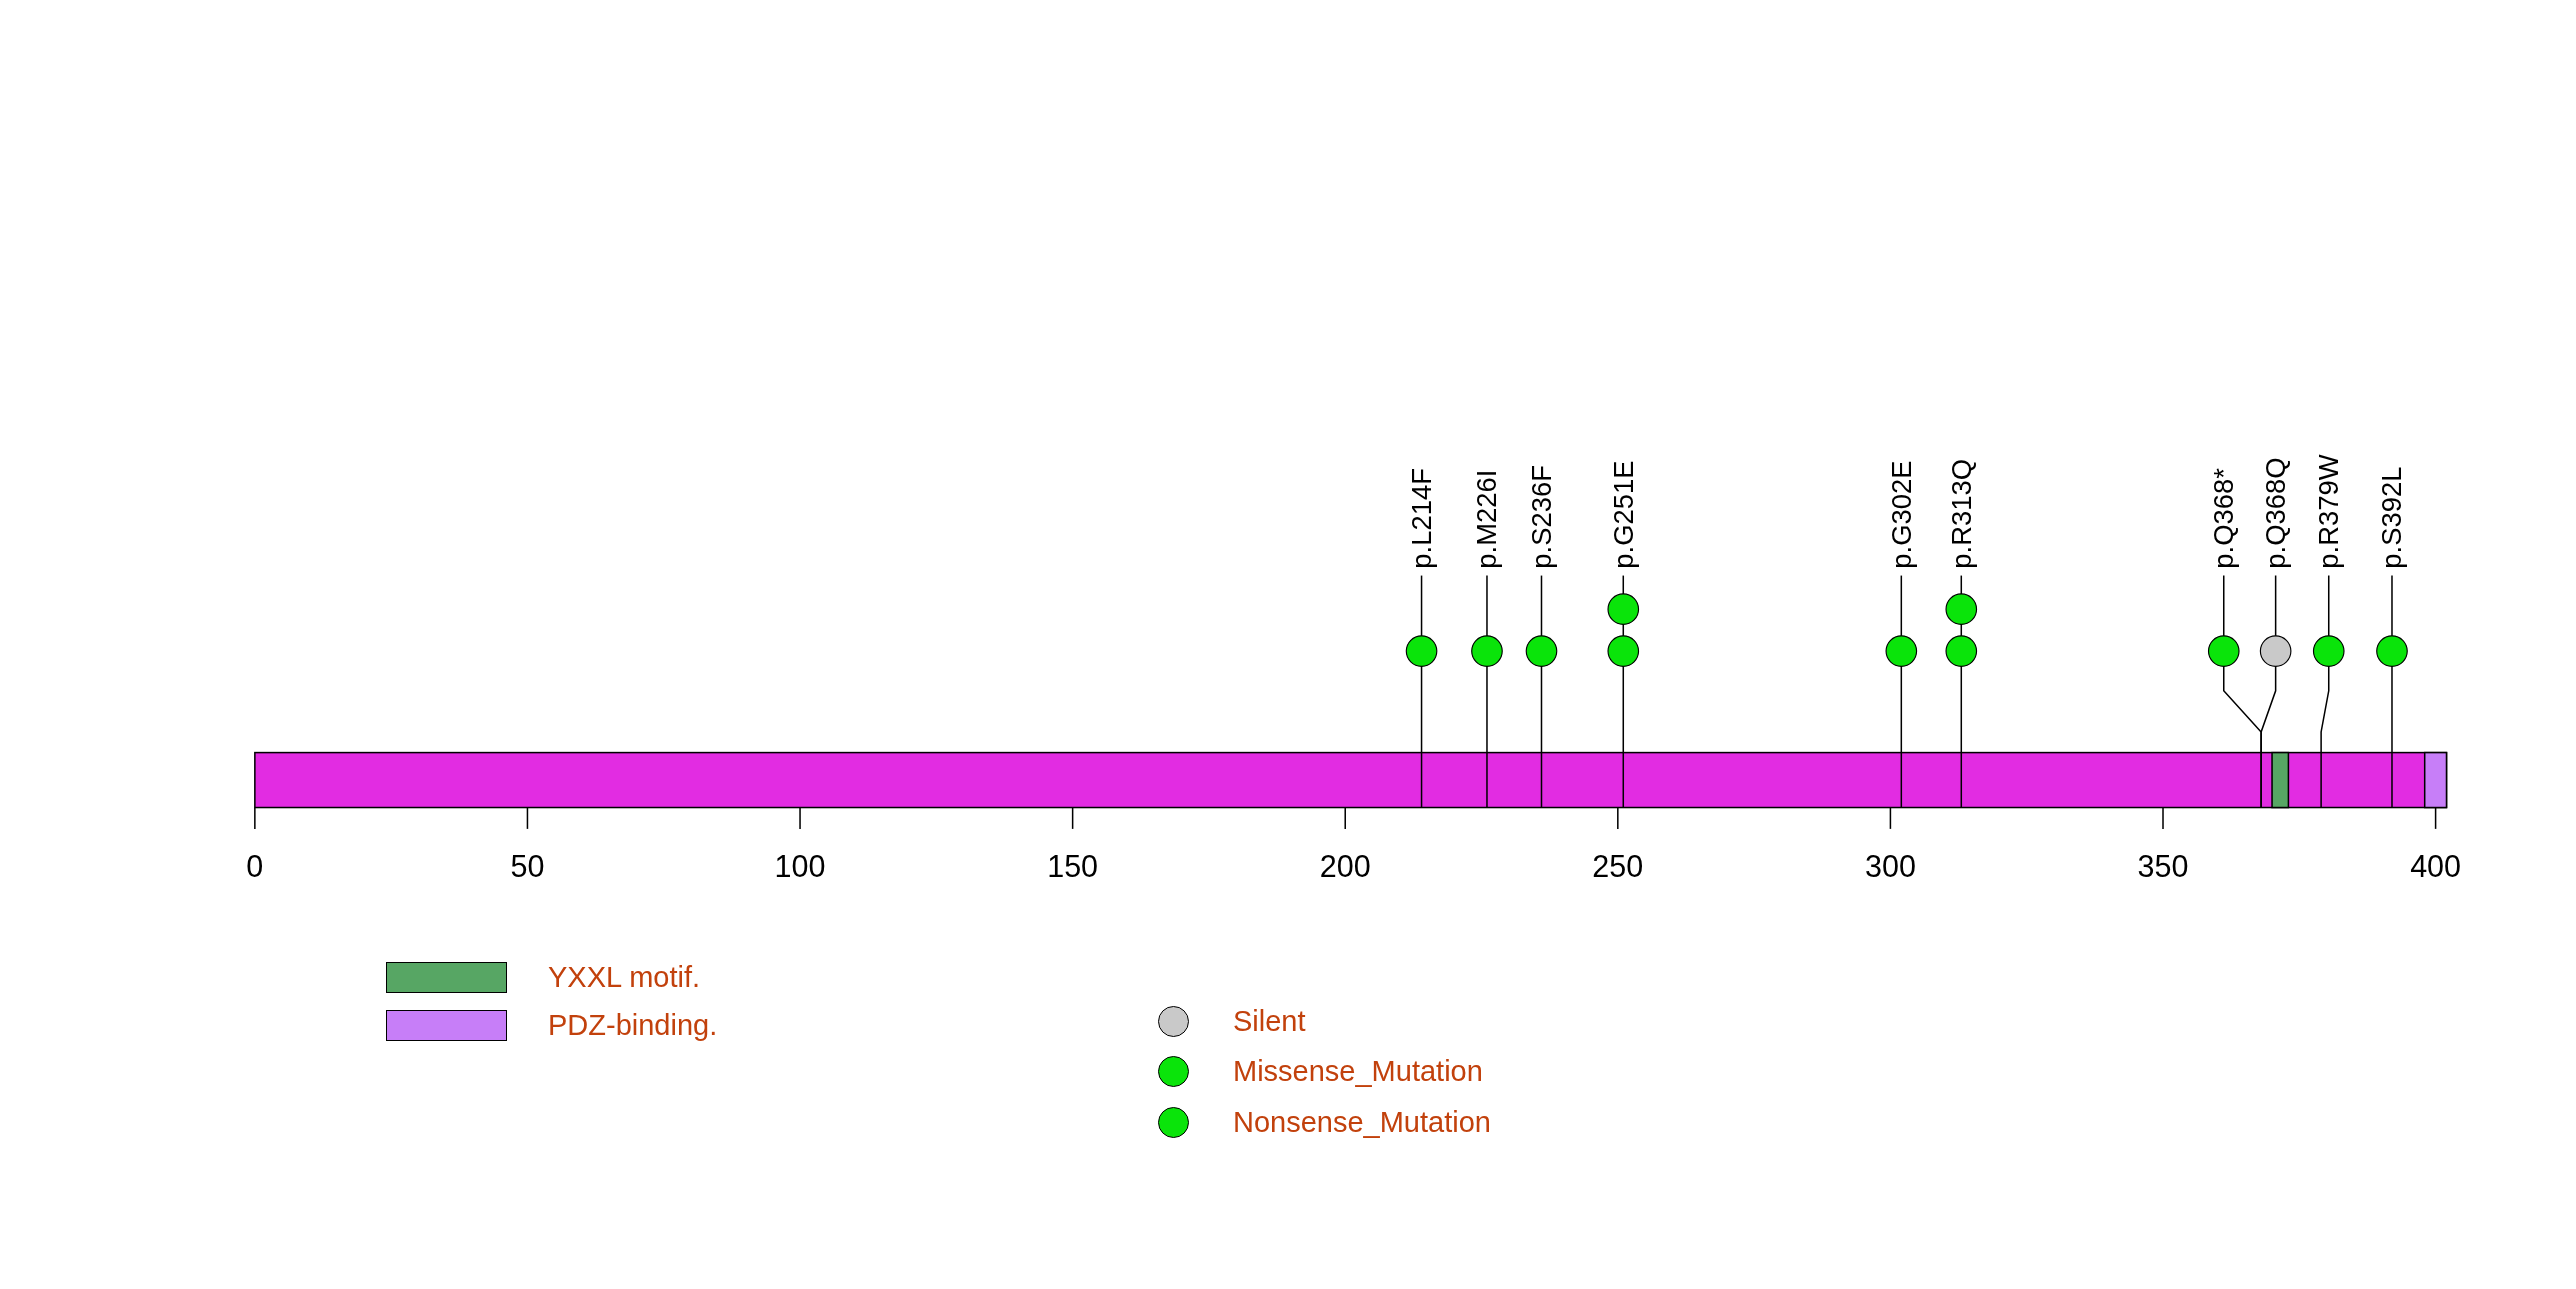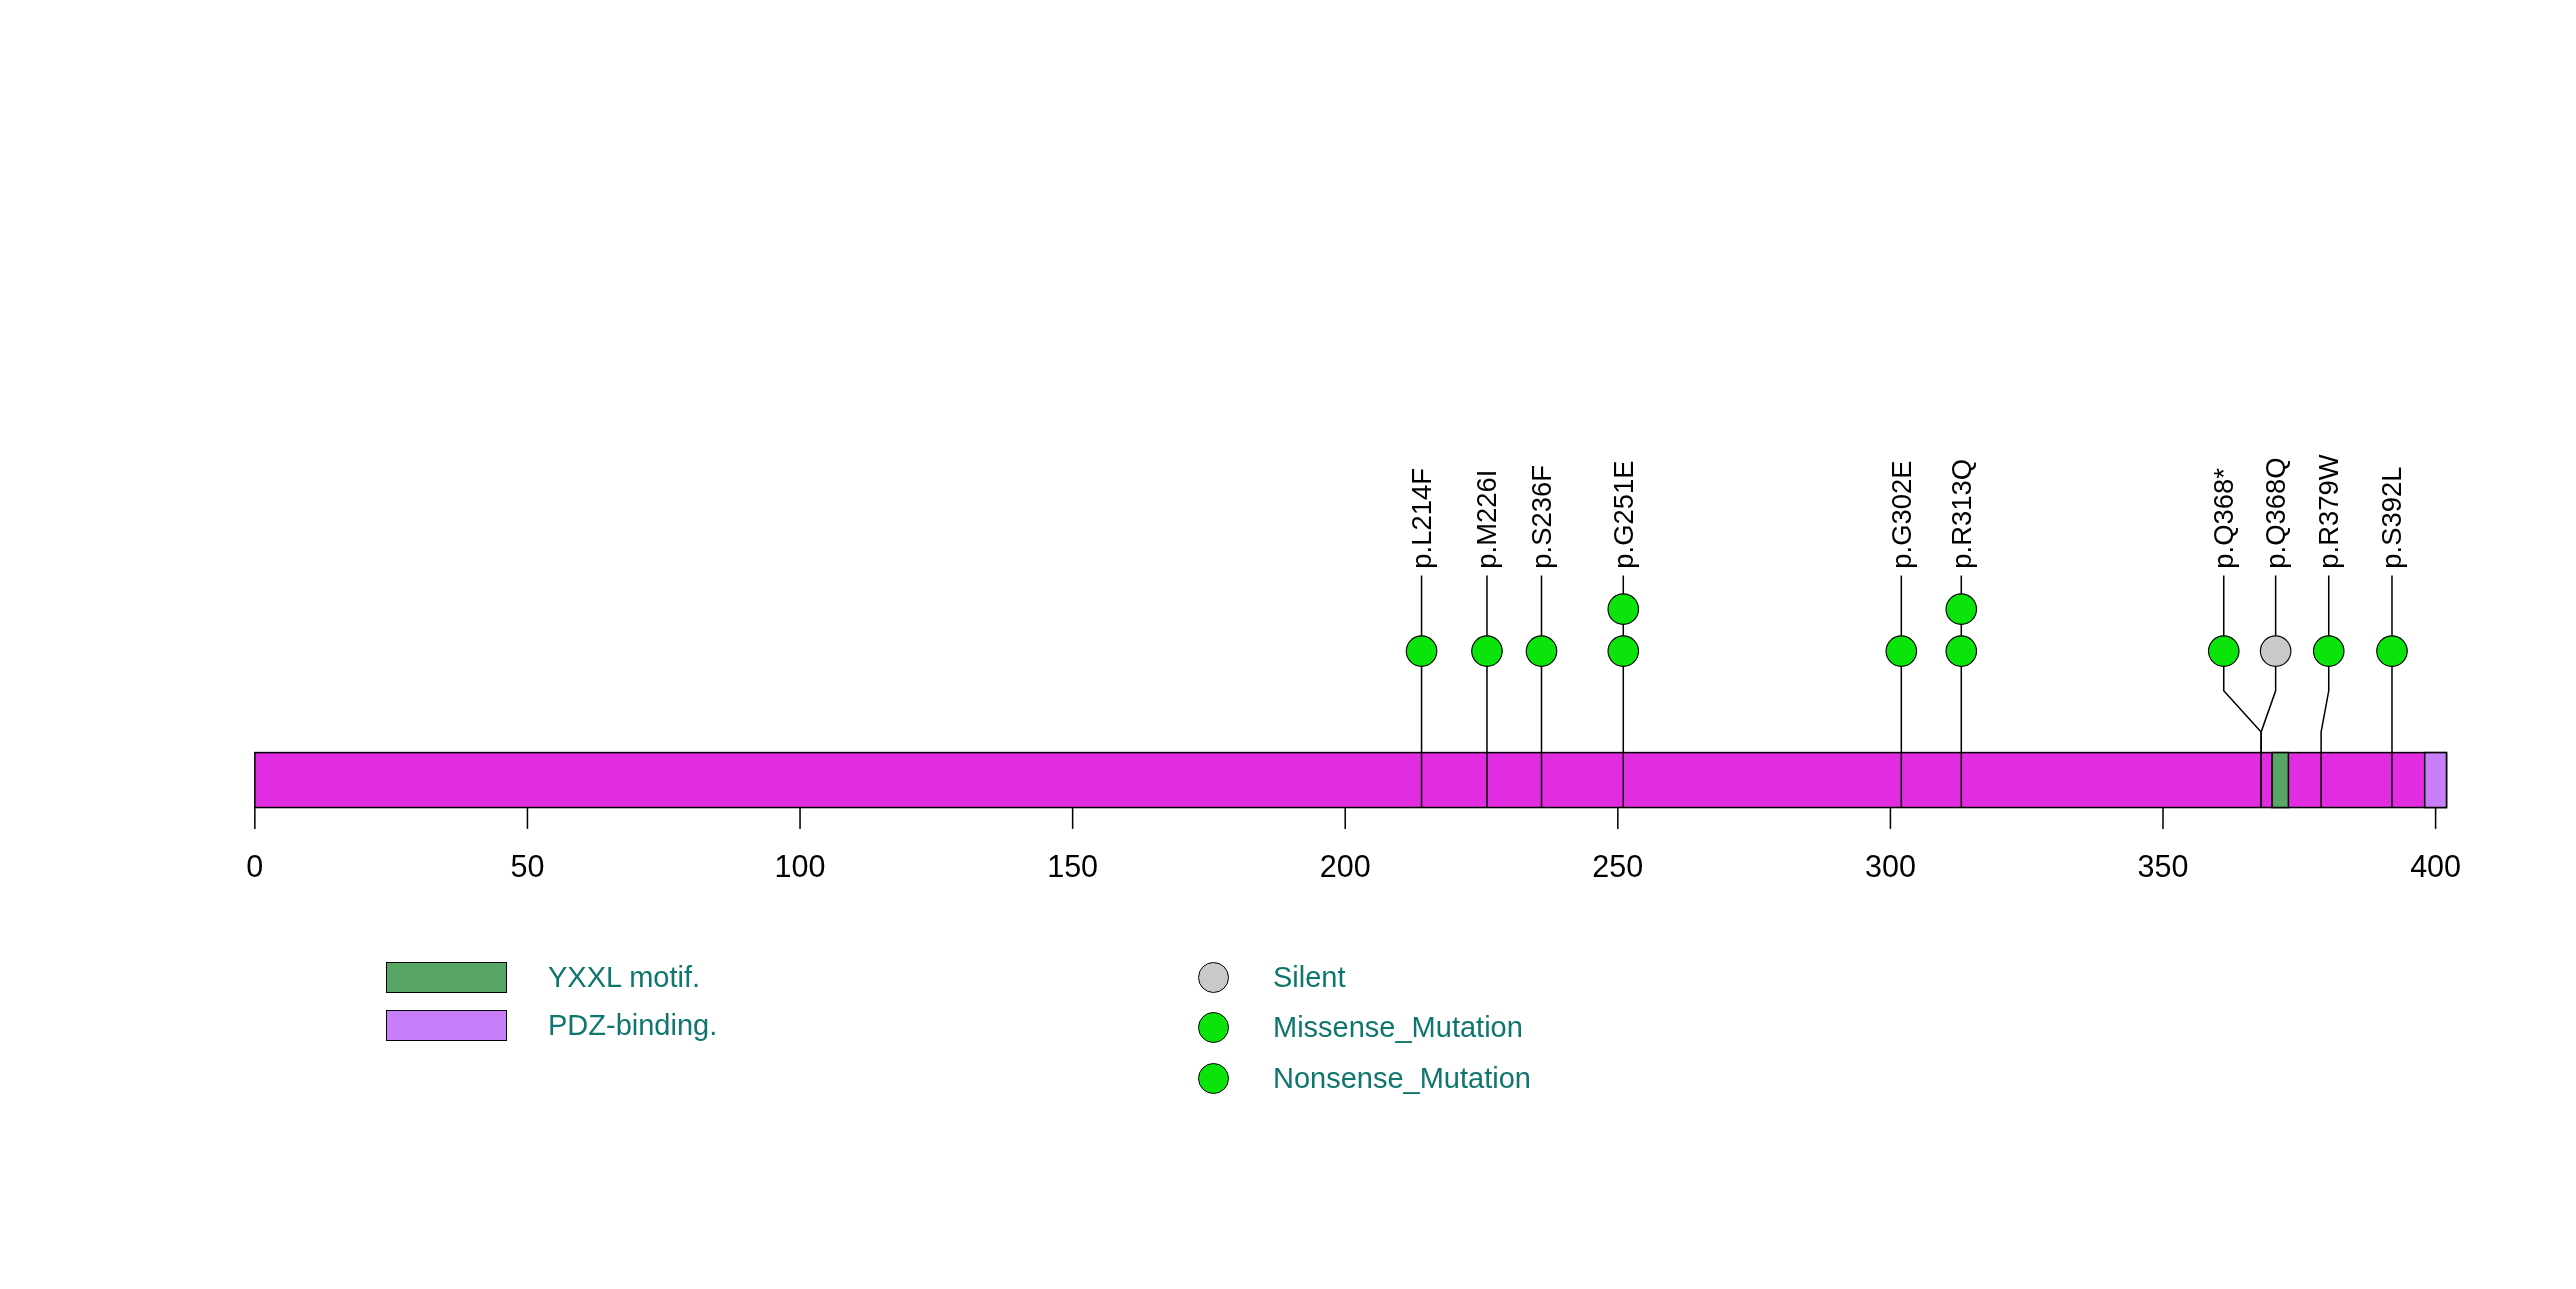--- a/index.html
+++ b/index.html
@@ -4,30 +4,30 @@
 <style>
   html, body { margin: 0; padding: 0; background: #ffffff; }
   body { width: 2576px; height: 1290px; font-family: "Liberation Sans", sans-serif; }
   .plot-wrap { position: relative; width: 2576px; height: 1290px; background: #ffffff; overflow: hidden; }
   svg#plot { position: absolute; left: 0; top: 0; }
   svg text { font-family: "Liberation Sans", sans-serif; fill: #000000; }
 
   .legend { position: absolute; left: 0; top: 0; width: 100%; height: 100%; pointer-events: none; }
   .legend-row { position: absolute; height: 32px; display: flex; align-items: center; }
   .legend-row.dom { left: 386px; }
-  .legend-row.typ { left: 1198px; }
+  .legend-row.typ { left: 1158px; margin-top: 44px; }
   .swatch {
     width: 119px; height: 29px; border: 1.5px solid #000;
     display: inline-block; flex: 0 0 auto;
   }
   .legend-dot {
     width: 29px; height: 29px; border: 1.5px solid #000; border-radius: 50%;
     display: inline-block; flex: 0 0 auto;
   }
-  .legend-label { margin-left: 41px; font-size: 29px; color: #0f766e; white-space: nowrap; line-height: 1; }
+  .legend-label { margin-left: 41px; font-size: 29px; color: #c2410c; white-space: nowrap; line-height: 1; }
   .legend-row.typ .legend-label { margin-left: 44px; }
 </style>
 </head>
 <body>
 
 <div class="plot-wrap">
   <svg id="plot" width="2576" height="1290" viewBox="0 0 3376 1690">
       <rect x="334" y="986" width="2872.29" height="72" fill="#e22ce2" stroke="#000" stroke-width="2"></rect>
       <rect x="2977.6499999999996" y="986" width="21.4350000000004" height="72" fill="#57a664" stroke="#000" stroke-width="2"></rect>
       <rect x="3177.71" y="986" width="28.579999999999927" height="72" fill="#c77ef8" stroke="#000" stroke-width="2"></rect>

